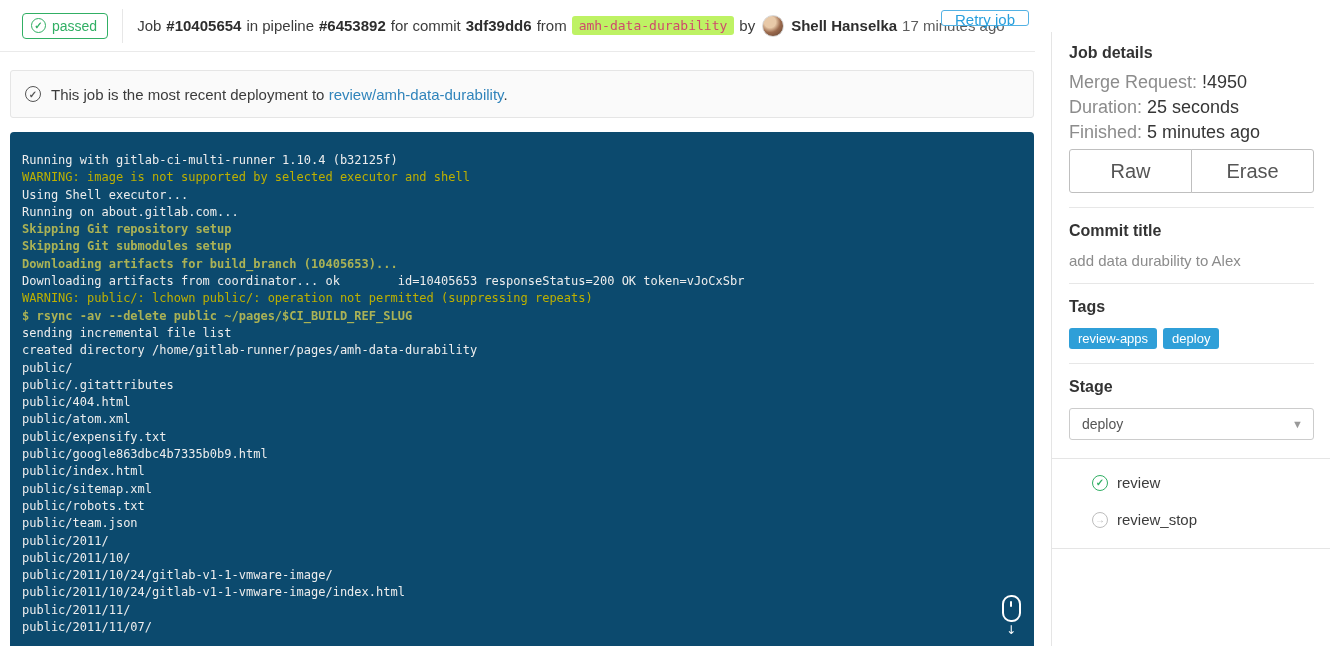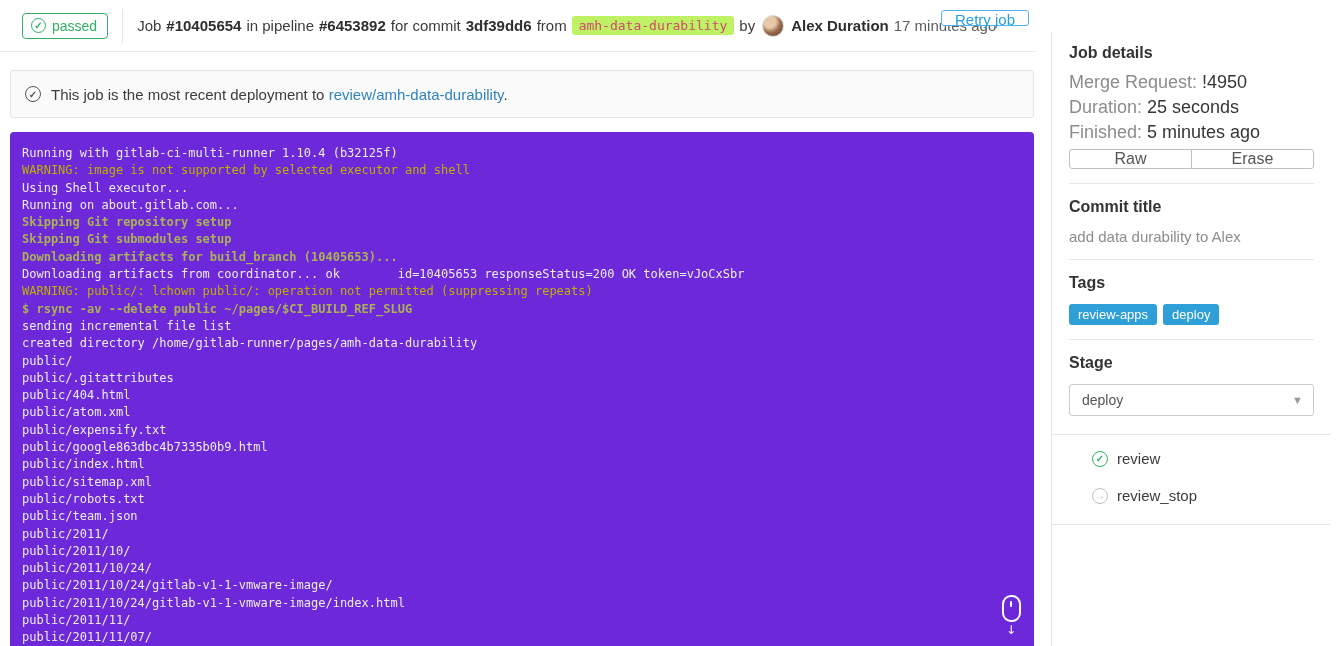--- a/index.html
+++ b/index.html
@@ -34,43 +34,43 @@
             background:#fafafa; border:1px solid #e5e5e5; border-radius:3px;
             display:flex; align-items:center; gap:10px; padding:0 14px; }
   .notice-check { width:16px; height:16px; border:1.5px solid #555; border-radius:50%;
             display:inline-flex; align-items:center; justify-content:center;
             font-size:10px; color:#555; font-weight:bold; flex:0 0 auto;}
   .notice-text { font-size:15px; color:#3c3c3c; }
   .notice-link { color:#3084bb; text-decoration:none; cursor:pointer; }
 
   
   .terminal { position:absolute; left:10px; top:132px; width:1024px; height:514px;
-            background:#6d28d9; border-radius:4px 4px 0 0; padding:13px 12px;
+            background:#0c4a6e; border-radius:4px 4px 0 0; padding:20px 12px;
             font-family:"DejaVu Sans Mono", monospace; font-size:12px;
             line-height:17.3px; overflow:hidden; }
   .tline { white-space:pre; color:#ededed; }
   .tline.warn { color:#bdb000; }
   .tline.bold { color:#abb255; font-weight:bold; }
   .scroll-indicator { position:absolute; right:18px; top:463px; width:26px; height:44px;
             display:flex; flex-direction:column; align-items:center; cursor:pointer;}
   .mouse-shape { width:19px; height:27px; border:2px solid #fff; border-radius:9px; position:relative;}
   .mouse-shape::after { content:""; position:absolute; left:50%; top:4px; width:2px; height:6px;
             background:#fff; transform:translateX(-50%); border-radius:1px;}
   .scroll-arrow { color:#fff; font-size:12px; line-height:12px; margin-top:2px;
             font-family:"DejaVu Sans", sans-serif;}
 
   
   .sidebar { position:absolute; left:1051px; top:0; width:288px; height:646px;
             border-left:1px solid #e5e5e5; padding:12px 25px 0 17px; font-size:15px;margin-top:32px;}
   .sb-heading { font-size:16px; font-weight:700; color:#333; margin-bottom:12px; }
   .sb-row { margin-bottom:9px; color:#8c8c8c; font-size:18px; line-height:16px; }
   .sb-row .val { color:#363636; }
   .btn-group { display:flex; margin-top:7px; }
-  .btn-group button { flex:1; height:20px; background:#fff; border:1px solid #bfbfbf;
-            color:#555; font-size:16px; cursor:pointer; font-family:inherit;}
+  .btn-group button { flex:1; height:44px; background:#fff; border:1px solid #bfbfbf;
+            color:#555; font-size:20px; cursor:pointer; font-family:inherit;}
   .btn-group button:first-child { border-radius:3px 0 0 3px; }
   .btn-group button:last-child { border-radius:0 3px 3px 0; margin-left:-1px; }
   .sb-divider { border:none; border-top:1px solid #e7e7e7; margin:14px 0; }
   .sb-section-title { font-size:16px; font-weight:700; color:#333; margin-bottom:12px;}
   .commit-title-text { color:#8c8c8c; font-size:15px; }
   .tags { display:flex; gap:6px; }
   .tag-badge { background:#2f9fd8; color:#fff; font-size:13px; padding:3px 9px;
             border-radius:3px; cursor:pointer;}
   .stage-select { margin-top:4px; width:100%; height:32px; border:1px solid #ccc; border-radius:3px;
             background:#fff; display:flex; align-items:center; justify-content:space-between;
@@ -102,21 +102,21 @@
       <span>Job</span>
       <b>#10405654</b>
       <span>in pipeline</span>
       <b>#6453892</b>
       <span>for commit</span>
       <b>3df39dd6</b>
       <span>from</span>
       <span class="ref-badge">amh-data-durability</span>
       <span>by</span>
       <span class="avatar"></span>
-      <b>Alex Duration</b>
+      <b>Shell Hanselka</b>
       <span class="time-ago">17 minutes ago</span>
     </span>
   </div>
   <button class="retry-btn">Retry job</button>
 
   <div class="notice">
     <span class="notice-check">✓</span>
     <span class="notice-text">
       <span>This job is the most recent deployment to</span>
       <a class="notice-link">review/amh-data-durability</a><span>.</span>
@@ -141,21 +141,20 @@
       <div class="tline plain">public/404.html</div>
       <div class="tline plain">public/atom.xml</div>
       <div class="tline plain">public/expensify.txt</div>
       <div class="tline plain">public/google863dbc4b7335b0b9.html</div>
       <div class="tline plain">public/index.html</div>
       <div class="tline plain">public/sitemap.xml</div>
       <div class="tline plain">public/robots.txt</div>
       <div class="tline plain">public/team.json</div>
       <div class="tline plain">public/2011/</div>
       <div class="tline plain">public/2011/10/</div>
-      <div class="tline plain">public/2011/10/24/</div>
       <div class="tline plain">public/2011/10/24/gitlab-v1-1-vmware-image/</div>
       <div class="tline plain">public/2011/10/24/gitlab-v1-1-vmware-image/index.html</div>
       <div class="tline plain">public/2011/11/</div>
       <div class="tline plain">public/2011/11/07/</div>
     </div>
   <div class="scroll-indicator" style="position:absolute; left:998px; top:595px;">
     <span class="mouse-shape"></span>
     <span class="scroll-arrow">↓</span>
   </div>
 

